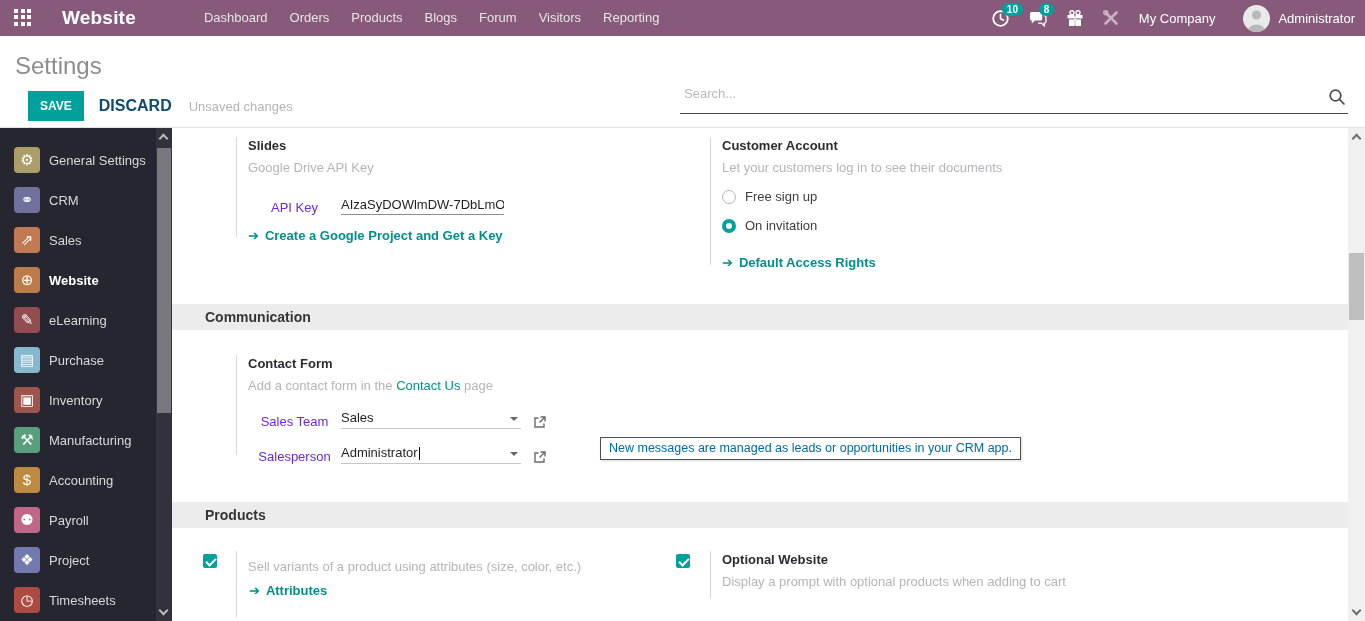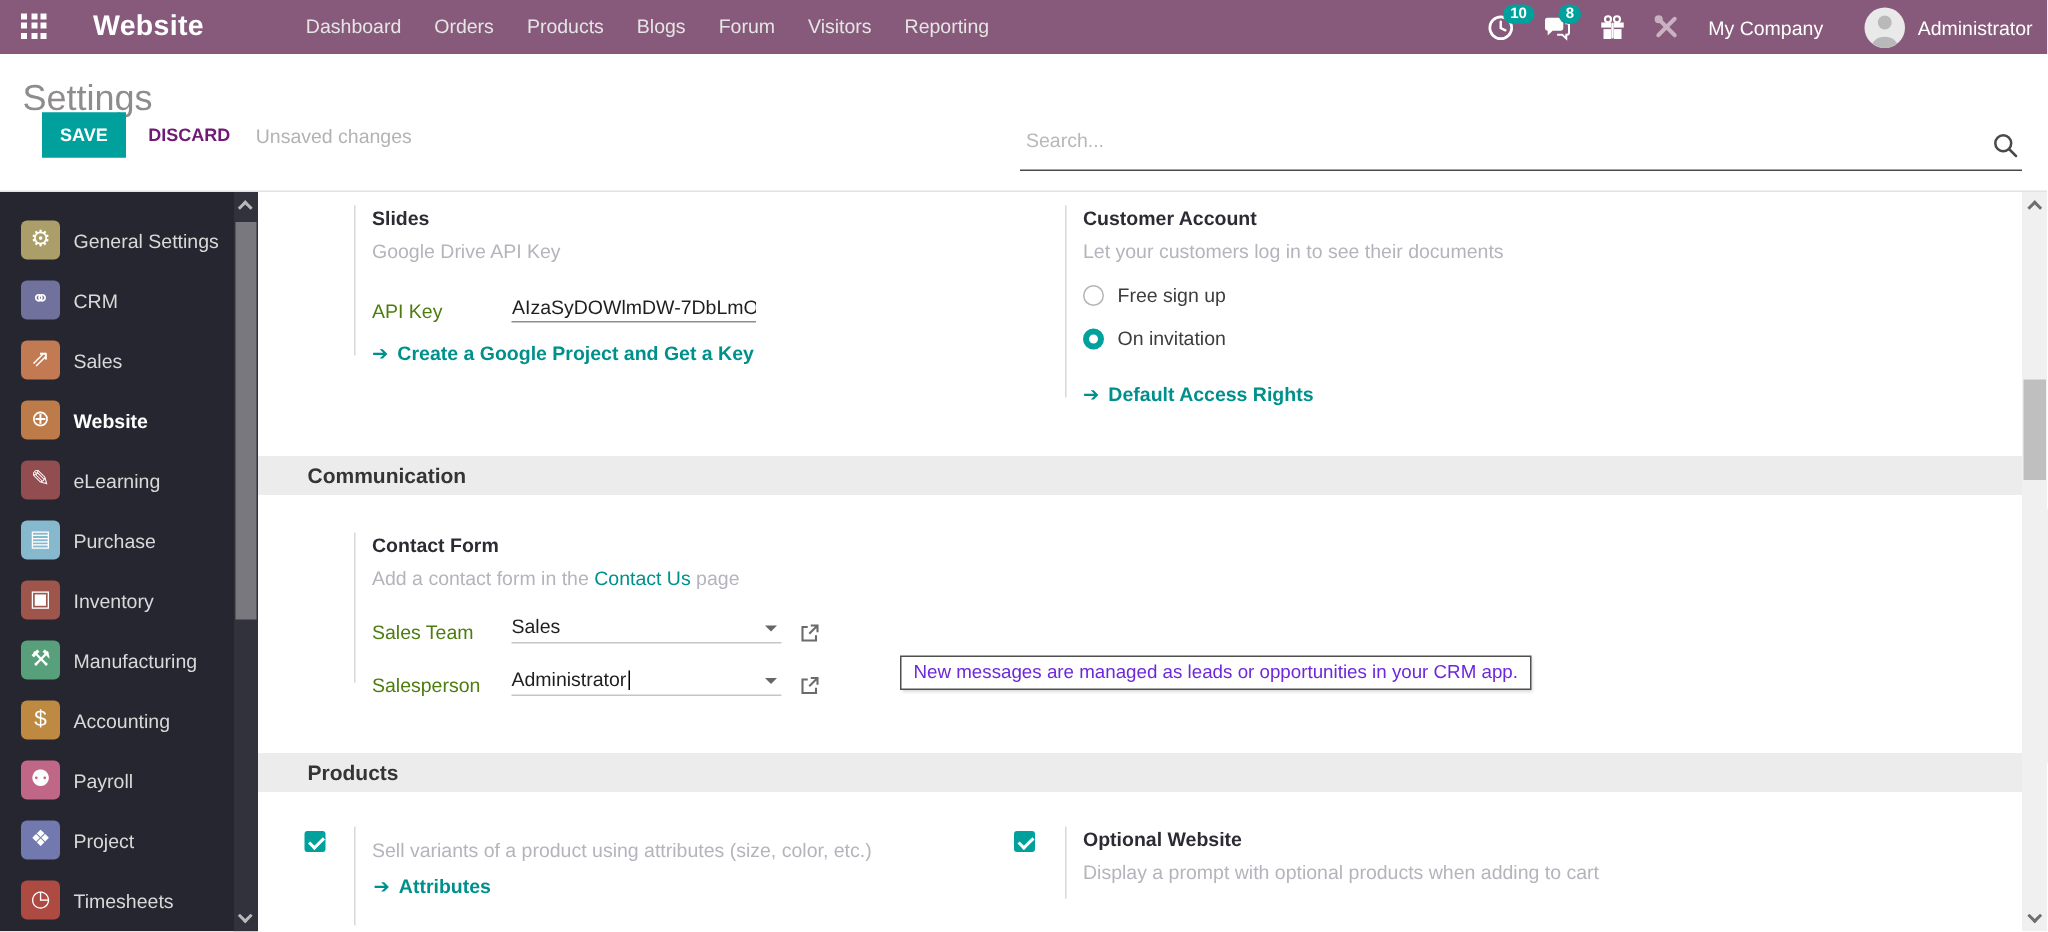--- a/index.html
+++ b/index.html
@@ -21,23 +21,23 @@
   .avatar { width:27px; height:27px; border-radius:50%; background:#e9e9e9; display:flex; align-items:flex-end; justify-content:center; overflow:hidden; }
   .user-name { font-size:13px; margin-left:8px; }
 
   
   .control { position:absolute; top:36px; left:0; right:0; height:92px; background:#fff; border-bottom:1px solid #e2e2e2; }
   .page-title { position:absolute; left:15px; top:16px; font-size:24px; font-weight:400; color:#8f8c8c; }
   .search-wrap { position:absolute; left:680px; top:46px; width:668px; border-bottom:1px solid #4a4a4a; height:32px; }
   .search-wrap input { position:absolute; left:4px; top:4px; width:600px; border:none; outline:none; font-size:13px; color:#333; font-family:"Liberation Sans",sans-serif; }
   .search-wrap input::placeholder { color:#b8b8b8; }
   .search-icon { position:absolute; right:2px; top:6px; cursor:pointer; }
-  .actions { position:absolute; left:14px; top:39px; display:flex; align-items:center;padding-left:14px; }
+  .actions { position:absolute; left:14px; top:55px; display:flex; align-items:center;padding-left:14px; }
   .btn-save { background:#00A09D; color:#fff; border:1px solid #00A09D; font-weight:bold; font-size:12px; padding:7px 11px; cursor:pointer; font-family:"Liberation Sans",sans-serif; }
-  .btn-discard { background:none; border:none; color:#701a75; font-weight:bold; font-size:12px; margin-left:15px; cursor:pointer; font-family:"Liberation Sans",sans-serif; }
+  .btn-discard { background:none; border:none; color:#0c4a6e; font-weight:bold; font-size:16px; margin-left:15px; cursor:pointer; font-family:"Liberation Sans",sans-serif; }
   .unsaved { color:#b3b3b3; font-size:13px; margin-left:17px; }
 
   
   .sidebar { position:absolute; top:128px; left:0; width:172px; height:493px; background:#262630; }
   .side-items { padding-top:12px; }
   .side-item { height:40px; display:flex; align-items:center; cursor:pointer; }
   .app-icon { width:26px; height:26px; border-radius:4px; margin-left:14px; color:#fff; font-size:15px; line-height:26px; text-align:center; flex:none; }
   .side-label { margin-left:9px; color:#d9d9d9; font-size:13px; white-space:nowrap; }
   .side-item.active .side-label { color:#fff; font-weight:bold; }
   .side-scroll { position:absolute; right:0; top:0; width:16px; height:100%; background:#32323c; }
@@ -49,21 +49,21 @@
   
   .content { position:absolute; top:128px; left:172px; width:1193px; height:493px; background:#fff; font-size:13px; }
   .block { position:absolute; border-left:1px solid #d8d8d8; padding:1px 0 0 11px; }
   .block-title { font-size:13px; font-weight:bold; color:#2b2b33; }
   .block-sub { font-size:13px; color:#b4b4bc; margin-top:7px; }
   .tlink { display:flex; align-items:center; gap:6px; color:#00908C; font-weight:600; font-size:13px; cursor:pointer; }
   .arrow { color:#00908C; font-weight:normal; font-size:13px; }
 
   .blk-slides { left:64px; top:9px; width:420px; height:100px; }
   .field-row { display:flex; align-items:flex-end; margin-top:18px; height:22px; }
-  .field-label { width:93px; color:#4d7c0f; flex:none; }
+  .field-label { width:93px; color:#6d28d9; flex:none;text-align:center; }
   .txt-input { width:163px; border:none; outline:none; border-bottom:1px solid #8f8f8f; font-size:13px; color:#1f1f1f; padding-bottom:2px; font-family:"Liberation Sans",sans-serif; }
   .blk-slides .tlink { margin-top:13px; }
 
   .blk-customer { left:538px; top:9px; width:480px; height:128px; }
   .radio-row { display:flex; align-items:center; margin-top:14px; cursor:pointer; }
   .radio { width:14px; height:14px; border-radius:50%; background:#fff; flex:none; }
   .radio.sel { border:4px solid #00A09D; }
   .radio.unsel { border:1px solid #b5b5b5; }
   .radio-label { margin-left:9px; color:#3d3d3d; }
   .blk-customer .tlink { margin-top:22px; }
@@ -75,21 +75,21 @@
 
   .blk-contact { left:64px; top:227px; width:480px; height:100px; }
   .inline-link { color:#00908C; cursor:pointer; }
   .sel-field { position:relative; width:180px; border-bottom:1px solid #c6c6c6; padding-bottom:3px; color:#1f1f1f; }
   .sel-caret { position:absolute; right:3px; bottom:7px; width:0; height:0; border-left:4px solid transparent; border-right:4px solid transparent; border-top:4px solid #666; cursor:pointer; }
   .caret-line { display:inline-block; width:1px; height:13px; background:#000; vertical-align:text-bottom; margin-left:1px; }
   .ext-icon { margin-left:12px; cursor:pointer; flex:none; }
   .row-sales { margin-top:14px; }
   .row-person { margin-top:13px; }
 
-  .tooltip { position:absolute; left:428px; top:309px; border:1px solid #4f4f4f; background:#fff; padding:3px 8px 4px; font-size:12.5px; color:#6d28d9; white-space:nowrap; box-shadow:1px 1px 2px rgba(0,0,0,.15); }
+  .tooltip { position:absolute; left:428px; top:309px; border:1px solid #4f4f4f; background:#fff; padding:3px 8px 4px; font-size:12.5px; color:#0369a1; white-space:nowrap; box-shadow:1px 1px 2px rgba(0,0,0,.15); }
 
   .checkbox { position:absolute; width:14px; height:14px; background:#00A09D; border-radius:2px; cursor:pointer; }
   .checkbox::after { content:""; position:absolute; left:4.5px; top:1.5px; width:4px; height:8px; border:solid #fff; border-width:0 2px 2px 0; transform:rotate(45deg); }
   .cb-variants { left:31px; top:426px; }
   .cb-optional { left:504px; top:426px; }
   .blk-variants { left:64px; top:423px; width:440px; height:66px; }
   .blk-variants .tlink { margin-top:9px; margin-left:1px; }
   .blk-optional { left:538px; top:423px; width:480px; height:48px; }
 
   .main-scroll { position:absolute; left:1176px; top:0; width:17px; height:493px; background:#f1f0f1; }

